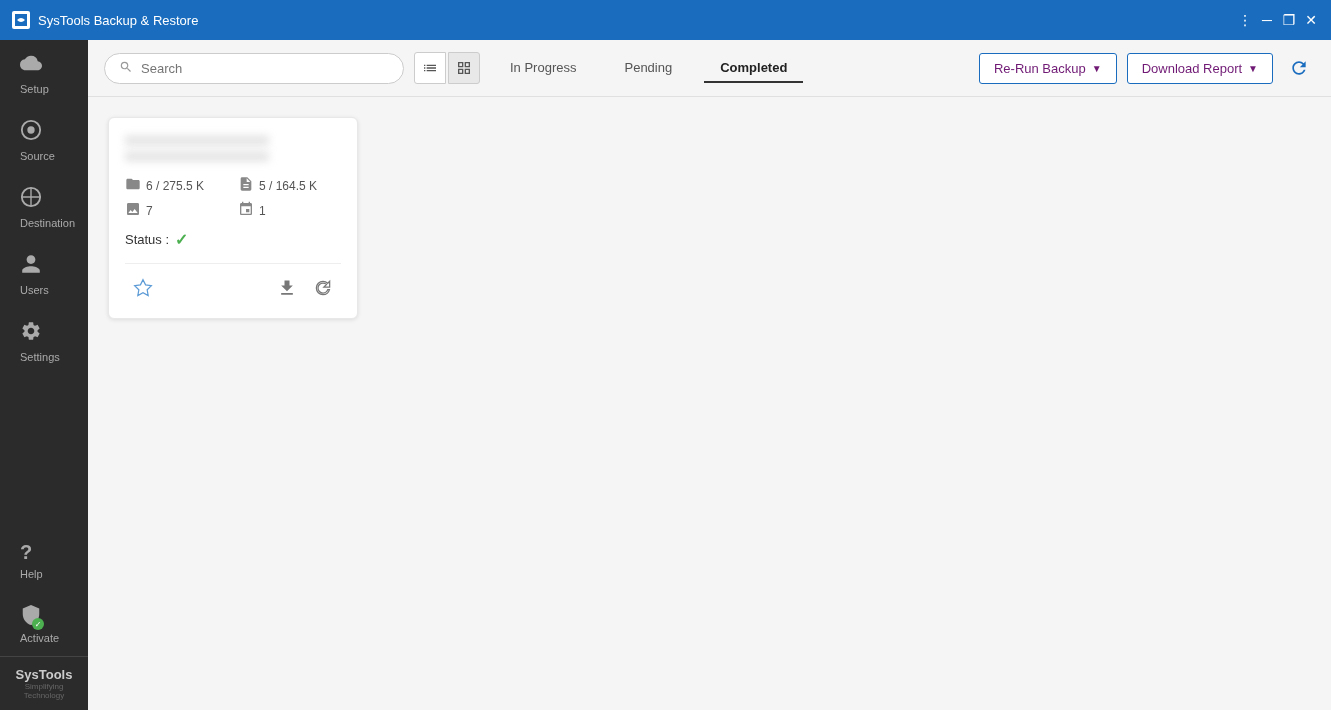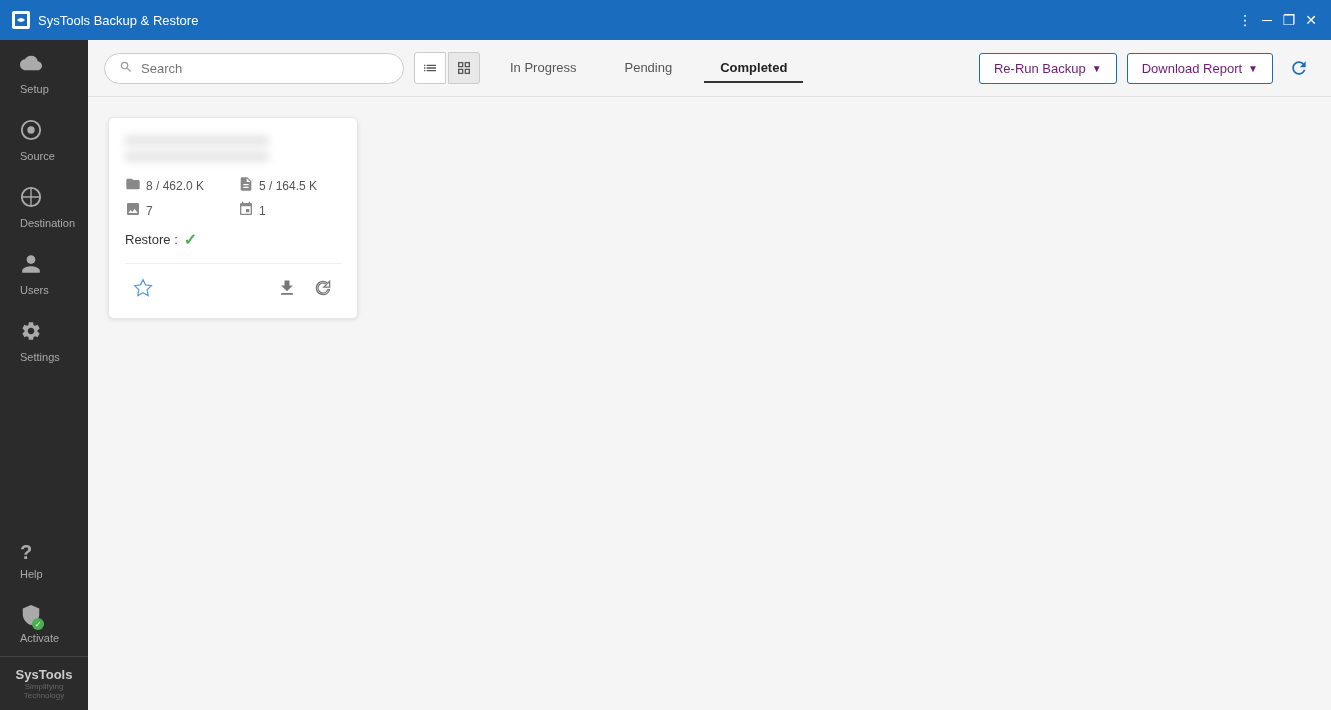--- a/index.html
+++ b/index.html
@@ -399,21 +399,21 @@
         <div class="card-title">XXXXXXXXXXXXXXXXXX</div>
         <div class="card-subtitle">XXXXXXXXXXXXXXXXXX</div>
 
         <div class="card-stats">
           <div class="stat-item">
             <span class="stat-icon">
               <svg width="16" height="16" viewBox="0 0 24 24" fill="#888">
                   <path d="M10 4H4c-1.1 0-1.99.9-1.99 2L2 18c0 1.1.9 2 2 2h16c1.1 0 2-.9 2-2V8c0-1.1-.9-2-2-2h-8l-2-2z"></path>
                 </svg>
             </span>
-            <span>8 / 462.0 K</span>
+            <span>6 / 275.5 K</span>
           </div>
           <div class="stat-item">
             <span class="stat-icon">
               <svg width="16" height="16" viewBox="0 0 24 24" fill="#888">
                   <path d="M14 2H6c-1.1 0-1.99.9-1.99 2L4 20c0 1.1.89 2 1.99 2H18c1.1 0 2-.9 2-2V8l-6-6zm2 16H8v-2h8v2zm0-4H8v-2h8v2zm-3-5V3.5L18.5 9H13z"></path>
                 </svg>
             </span>
             <span>5 / 164.5 K</span>
           </div>
           <div class="stat-item">
@@ -428,21 +428,21 @@
             <span class="stat-icon">
               <svg width="16" height="16" viewBox="0 0 24 24" fill="#888">
                   <path d="M17 12h-5v5h5v-5zM16 1v2H8V1H6v2H5c-1.11 0-1.99.9-1.99 2L3 19c0 1.1.89 2 2 2h14c1.1 0 2-.9 2-2V5c0-1.1-.9-2-2-2h-1V1h-2zm3 18H5V8h14v11z"></path>
                 </svg>
             </span>
             <span>1</span>
           </div>
         </div>
 
         <div class="card-status">
-          <span>Restore :</span>
+          <span>Status :</span>
           <span class="status-check">✓</span>
         </div>
 
         <hr class="card-divider">
 
         <div class="card-actions">
           <button class="card-action-btn star">
             <svg width="20" height="20" viewBox="0 0 24 24" fill="none" stroke="#5c9bd6" stroke-width="1.5">
                 <polygon points="12 2 15.09 8.26 22 9.27 17 14.14 18.18 21.02 12 17.77 5.82 21.02 7 14.14 2 9.27 8.91 8.26 12 2"></polygon>
               </svg>

